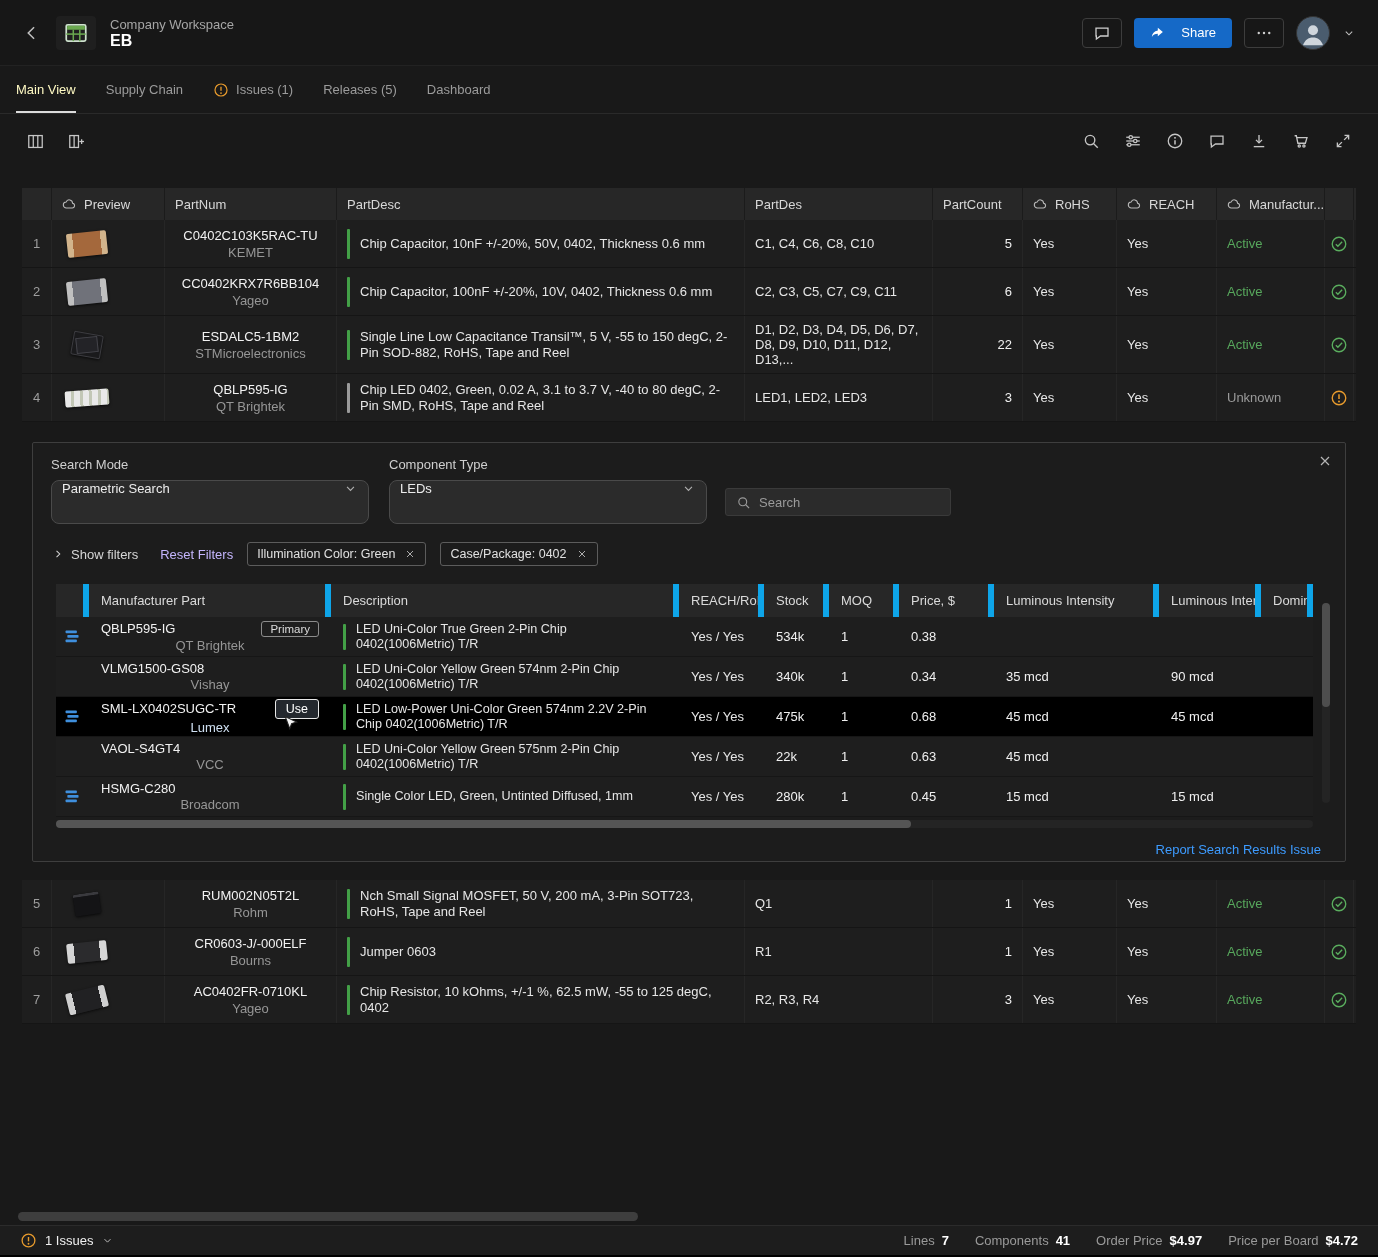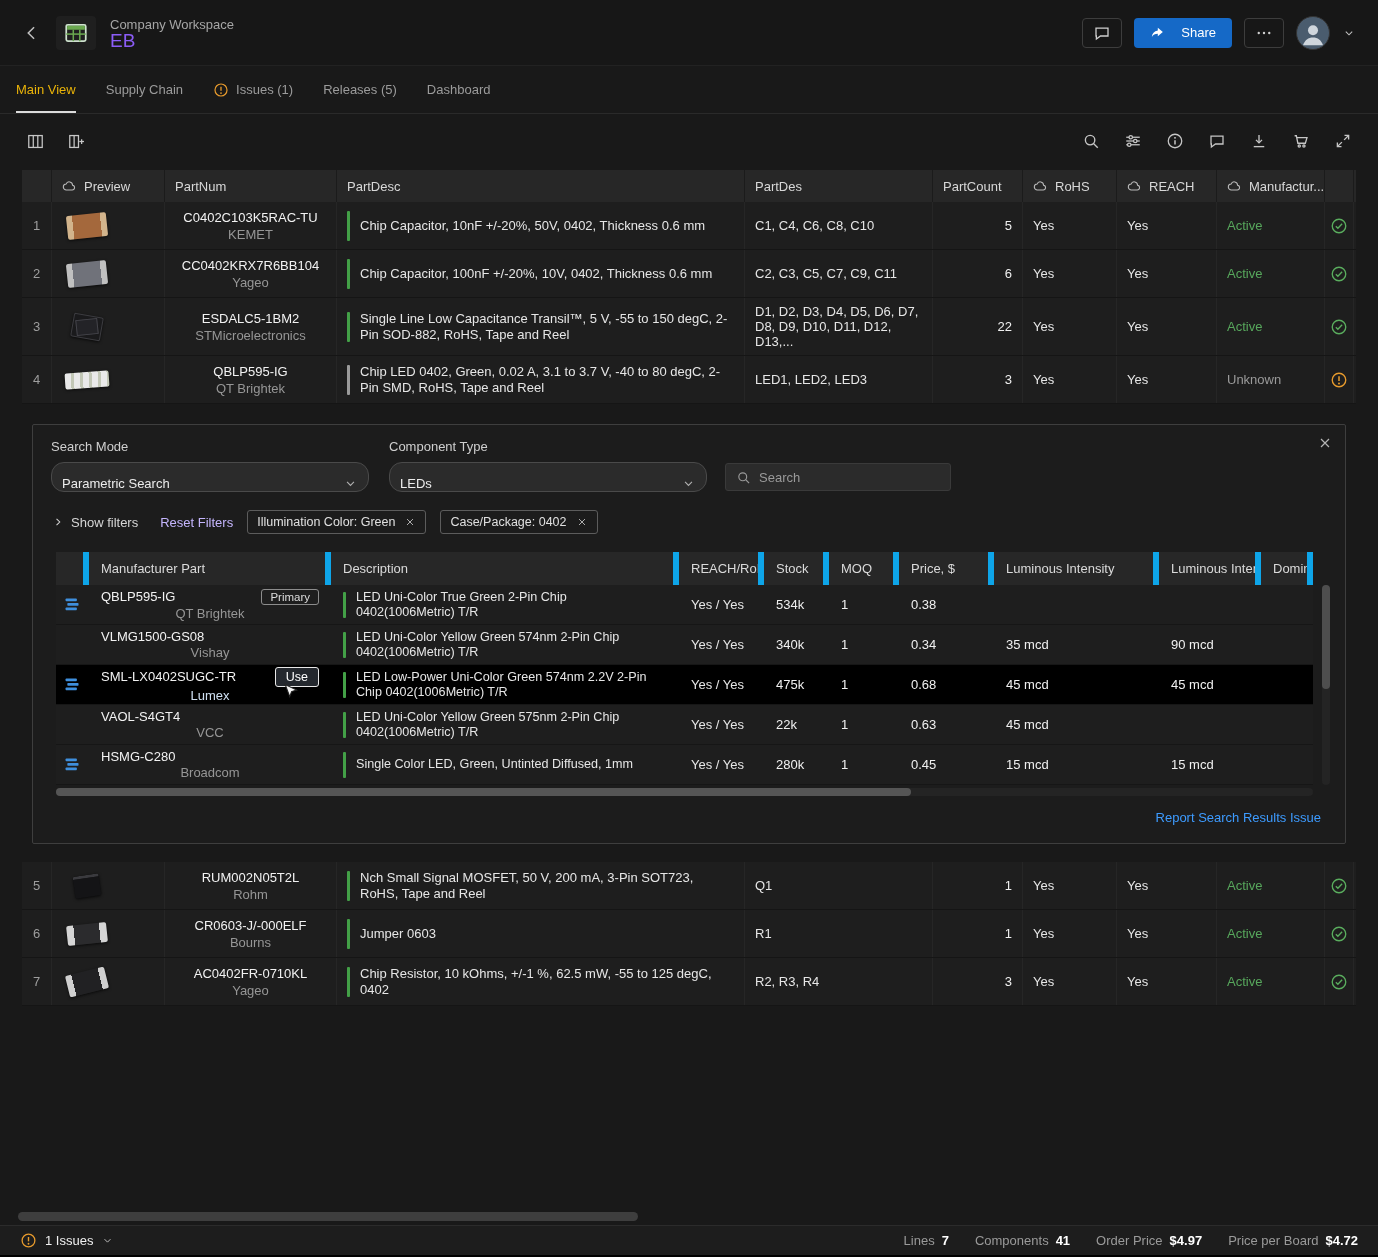--- a/index.html
+++ b/index.html
@@ -6,37 +6,37 @@
 body{background:#000;font-family:"Liberation Sans",sans-serif}
 .app{width:1378px;height:1257px;background:#191919;color:#e6e6e6;font-size:13px;position:relative;overflow:hidden}
 [data-interactable="true"]{cursor:pointer}
 .ic{display:block;flex-shrink:0}
 button{font-family:inherit}
 
 .topbar{height:66px;display:flex;align-items:center;padding:0 22px;gap:14px;border-bottom:1px solid #222;background:#171717}
 .back{color:#c0c0c0;display:flex}
 .logo{width:40px;height:34px;display:flex;align-items:center;justify-content:center;background:#1f1f1f;border-radius:4px}
 .ws-name{color:#a6a6a6;font-size:13px;line-height:16px}
-.ws-sub{color:#8b5cf6;font-weight:400;font-size:19px;line-height:16px}
+.ws-sub{color:#ffffff;font-weight:700;font-size:16px;line-height:16px}
 .tb-right{margin-left:auto;display:flex;align-items:center;gap:12px}
 .icon-btn{height:30px;min-width:40px;border:1px solid #3d3d3d;border-radius:4px;display:flex;align-items:center;justify-content:center;color:#d0d0d0;background:none}
 .share-btn{height:30px;padding:0 16px;border:none;border-radius:4px;background:#1569c7;color:#fff;font-size:13px;display:flex;align-items:center;gap:16px}
 .avatar{width:34px;height:34px;border-radius:50%;background:#4a5c6e;overflow:hidden;display:flex;align-items:flex-end;justify-content:center;border:1px solid #333}
 .caret{color:#c0c0c0;display:flex}
 
 .tabs{display:flex;gap:30px;align-items:stretch;height:48px;padding:0 16px;border-bottom:1px solid #2a2a2a}
 .tab{display:flex;align-items:center;gap:7px;color:#9b9b9b;border-bottom:2px solid transparent;padding-top:2px}
-.tab.active{color:#eab308;border-bottom-color:#dcdcdc}
+.tab.active{color:#fef9c3;border-bottom-color:#dcdcdc}
 .warn{color:#e89b2d}
 
 .toolbar{height:54px;display:flex;align-items:center;padding:0 26px;color:#c6c6c6}
 .tl{display:flex;gap:22px}
 .tr{margin-left:auto;display:flex;gap:24px;align-items:center}
 
-.bom{margin:2px 22px 0}
+.bom{margin:20px 22px 0}
 .bom-grid{display:grid;grid-template-columns:30px 113px 172px 408px 188px 90px 94px 100px 108px 29px}
 .bh{background:#272727;height:32px}
 .bh .cell{display:flex;align-items:center;gap:7px;padding:0 10px;color:#d8d8d8;border-right:1px solid #1b1b1b;overflow:hidden;white-space:nowrap}
 .bh .cloud-ic{color:#b9b9b9}
 .brow{background:#1e1e1e;border-bottom:1px solid #151515;min-height:48px}
 .brow .cell{display:flex;align-items:center;padding:6px 10px;border-right:1px solid #262626;overflow:hidden}
 .c-num{justify-content:center;color:#9e9e9e}
 .c-part{flex-direction:column;align-items:flex-start;justify-content:center;gap:2px}
 .pn{color:#f2f2f2}
 .mfr{color:#969696;font-size:13px}
@@ -58,21 +58,21 @@
 .chip4{background:repeating-linear-gradient(90deg,#e9e9e9 0 6px,#c2c7b6 6px 9px);height:16px;width:44px;transform:rotate(-4deg)}
 .chip5{width:26px;height:22px;background:#141416;border-top:3px solid #3a3a3e;transform:rotate(-8deg)}
 .chip6{background:linear-gradient(90deg,#d5d5d5 0 18%,#2b2b2d 18% 82%,#d5d5d5 82%);height:20px}
 .chip7{background:linear-gradient(90deg,#cfcfcf 0 16%,#212123 16% 84%,#cfcfcf 84%);height:22px;transform:rotate(-14deg)}
 
 .spanel{margin:20px 10px 18px;border:1px solid #3e3e3e;background:#1c1c1c;height:420px;position:relative;padding:14px 18px 0;border-radius:2px}
 .sp-close{position:absolute;top:10px;right:12px;color:#b5b5b5;background:none;border:none;display:flex}
 .sp-labels{display:flex;color:#cfcfcf;margin-bottom:8px}
 .sp-labels .l1{width:338px}
 .sp-controls{display:flex;align-items:center}
-.select{width:318px;height:30px;background:#2b2b2b;border:1px solid #4a4a4a;border-radius:13px;display:flex;align-items:flex-end;justify-content:space-between;padding:0 10px;color:#ececec}
+.select{width:318px;height:44px;background:#2b2b2b;border:1px solid #4a4a4a;border-radius:8px;display:flex;align-items:flex-start;justify-content:space-between;padding:0 10px;color:#ececec}
 .select + .select{margin-left:20px}
 .selcaret{color:#b0b0b0;display:flex}
 .sbox{margin-left:18px;width:226px;height:28px;background:#2b2b2b;border:1px solid #3a3a3a;border-radius:3px;display:flex;align-items:center;padding:0 10px;gap:8px;color:#9a9a9a}
 .sbox input{flex:1;background:none;border:none;outline:none;color:#e8e8e8;font-size:13px;font-family:inherit;min-width:0}
 .sbox input::placeholder{color:#9a9a9a}
 .sp-filters{display:flex;align-items:center;margin-top:18px;gap:14px;color:#d6d6d6}
 .showf{display:flex;align-items:center;gap:6px}
 .resetf{color:#c4b5fd;margin-left:8px}
 .chip-f{display:flex;align-items:center;gap:9px;height:24px;padding:0 9px;border:1px solid #5c5c5c;border-radius:3px;color:#e0e0e0;font-size:12.5px}
 .chip-f .x{color:#bdbdbd;display:flex}

